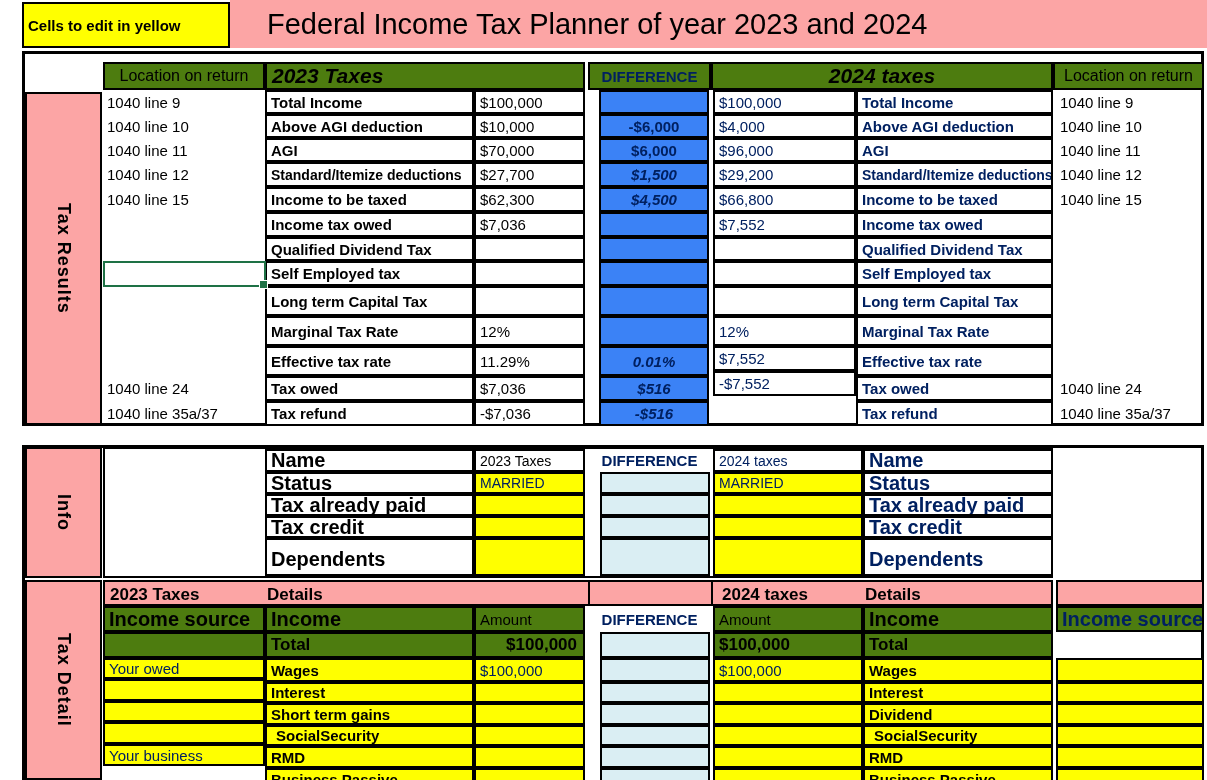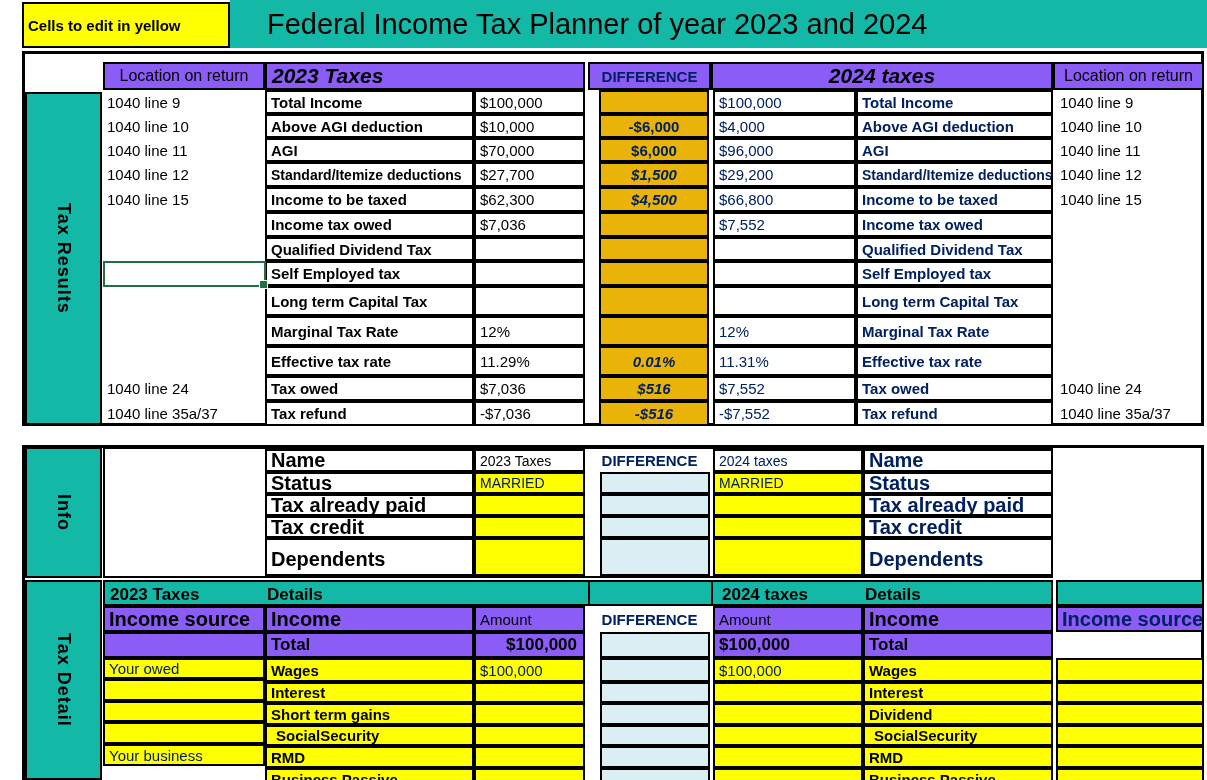--- a/index.html
+++ b/index.html
@@ -7,35 +7,35 @@
         font-family:"Liberation Sans",sans-serif;color:#000}
   .abs{position:absolute;box-sizing:border-box}
   .stack{position:absolute;display:flex;flex-direction:column}
   .c{box-sizing:border-box;flex:0 0 auto;display:flex;align-items:center;padding:0 4px;
      font-size:15px;background:#fff;border:2px solid #000;white-space:nowrap;overflow:hidden;color:#000}
   .nb{border:none;background:transparent}
   .bold{font-weight:700}
   .it{font-style:italic}
   .navy{color:#002060}
   .yel{background:#ffff00}
-  .blu{background:#eab308}
+  .blu{background:#3b82f6}
   .cya{background:#daeef3}
-  .gry{background:#14b8a6}
+  .gry{background:#fca5a5}
   .ctr{justify-content:center;padding:0 1px}
   .sm{font-size:14px}
   .f14{font-size:14px}
   .f16{font-size:20px}
   .f17{font-size:17px}
   .bottom{align-items:flex-end;padding-bottom:3px}
   .h21{height:21px}.h22{height:22px}.h23{height:23px}.h24{height:24px}.h25{height:25px}
   .h26{height:26px}.h30{height:30px}.h38{height:38px}
   .vlabel{writing-mode:vertical-rl;display:flex;align-items:center;justify-content:center;
           font-weight:700;font-size:18px;letter-spacing:1px;color:#000}
   .frame{position:absolute;border:3px solid #000;box-sizing:border-box;background:transparent}
-  .hdr{position:absolute;box-sizing:border-box;border:2px solid #000;display:flex;align-items:center;background:#8b5cf6;overflow:hidden;white-space:nowrap}
+  .hdr{position:absolute;box-sizing:border-box;border:2px solid #000;display:flex;align-items:center;background:#4d7c0f;overflow:hidden;white-space:nowrap}
   .vline{position:absolute;width:2px;background:#000}
   .sel{position:absolute;box-sizing:border-box;border:2px solid #1e7145;background:transparent}
   .sel .handle{position:absolute;right:-4px;bottom:-4px;width:7px;height:7px;background:#1e7145;border:1px solid #fff}
 </style>
 </head>
 <body>
 
 <div id="page">
 
   <div class="frame" style="left:22px;top:51px;width:1182px;height:375px"></div>
@@ -124,21 +124,20 @@
     <div class="c navy h24">$100,000</div>
     <div class="c navy h24">$4,000</div>
     <div class="c navy h24">$96,000</div>
     <div class="c navy h25">$29,200</div>
     <div class="c navy h25">$66,800</div>
     <div class="c navy h25">$7,552</div>
     <div class="c navy h24"></div>
     <div class="c navy h25"></div>
     <div class="c navy h30"></div>
     <div class="c navy h30">12%</div>
-    <div class="c navy h30">11.31%</div>
     <div class="c navy h25">$7,552</div>
     <div class="c navy h25">-$7,552</div>
   </div>
 
   <div class="stack" style="left:856px;top:90px;width:197px">
     <div class="c bold navy h24">Total Income</div>
     <div class="c bold navy h24">Above AGI deduction</div>
     <div class="c bold navy h24">AGI</div>
     <div class="c bold navy sm h25">Standard/Itemize deductions</div>
     <div class="c bold navy h25">Income to be taxed</div>

